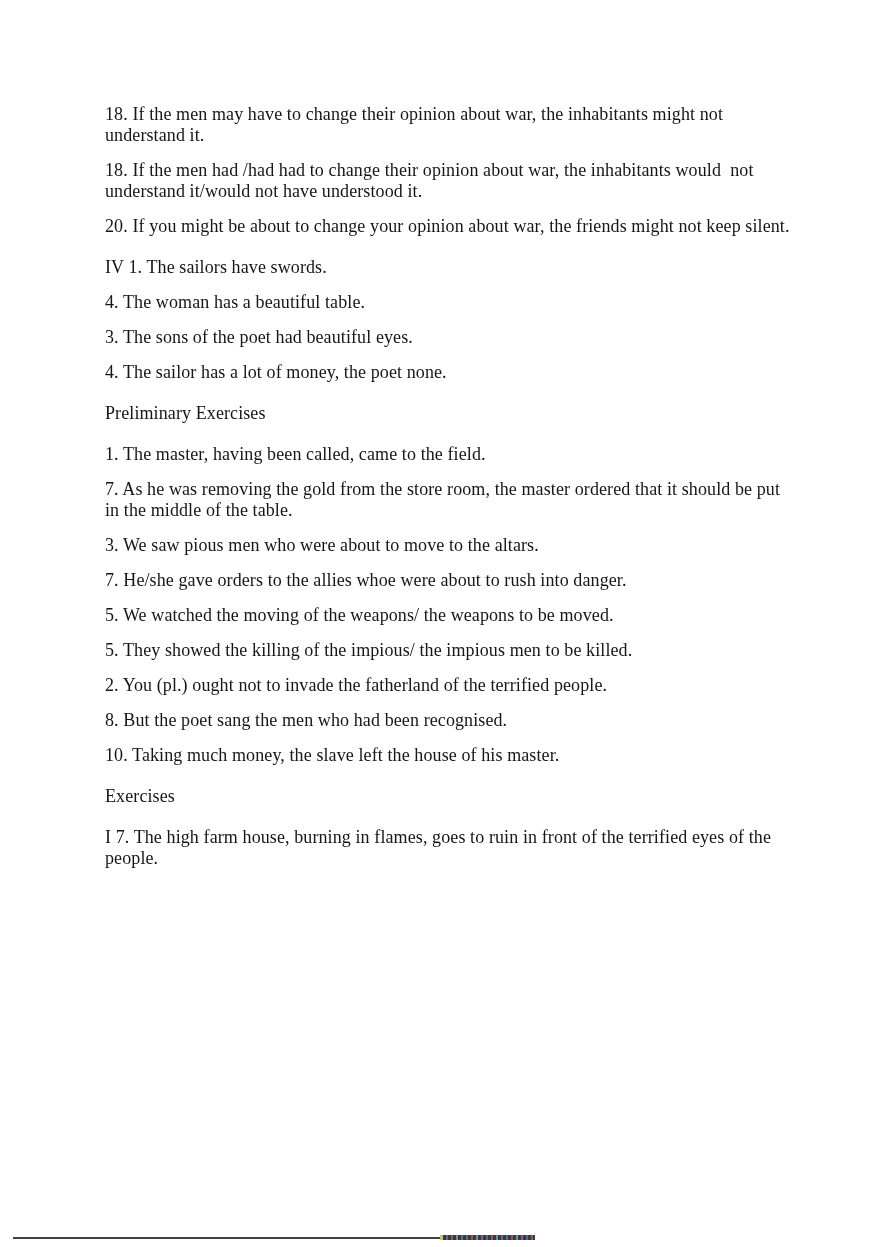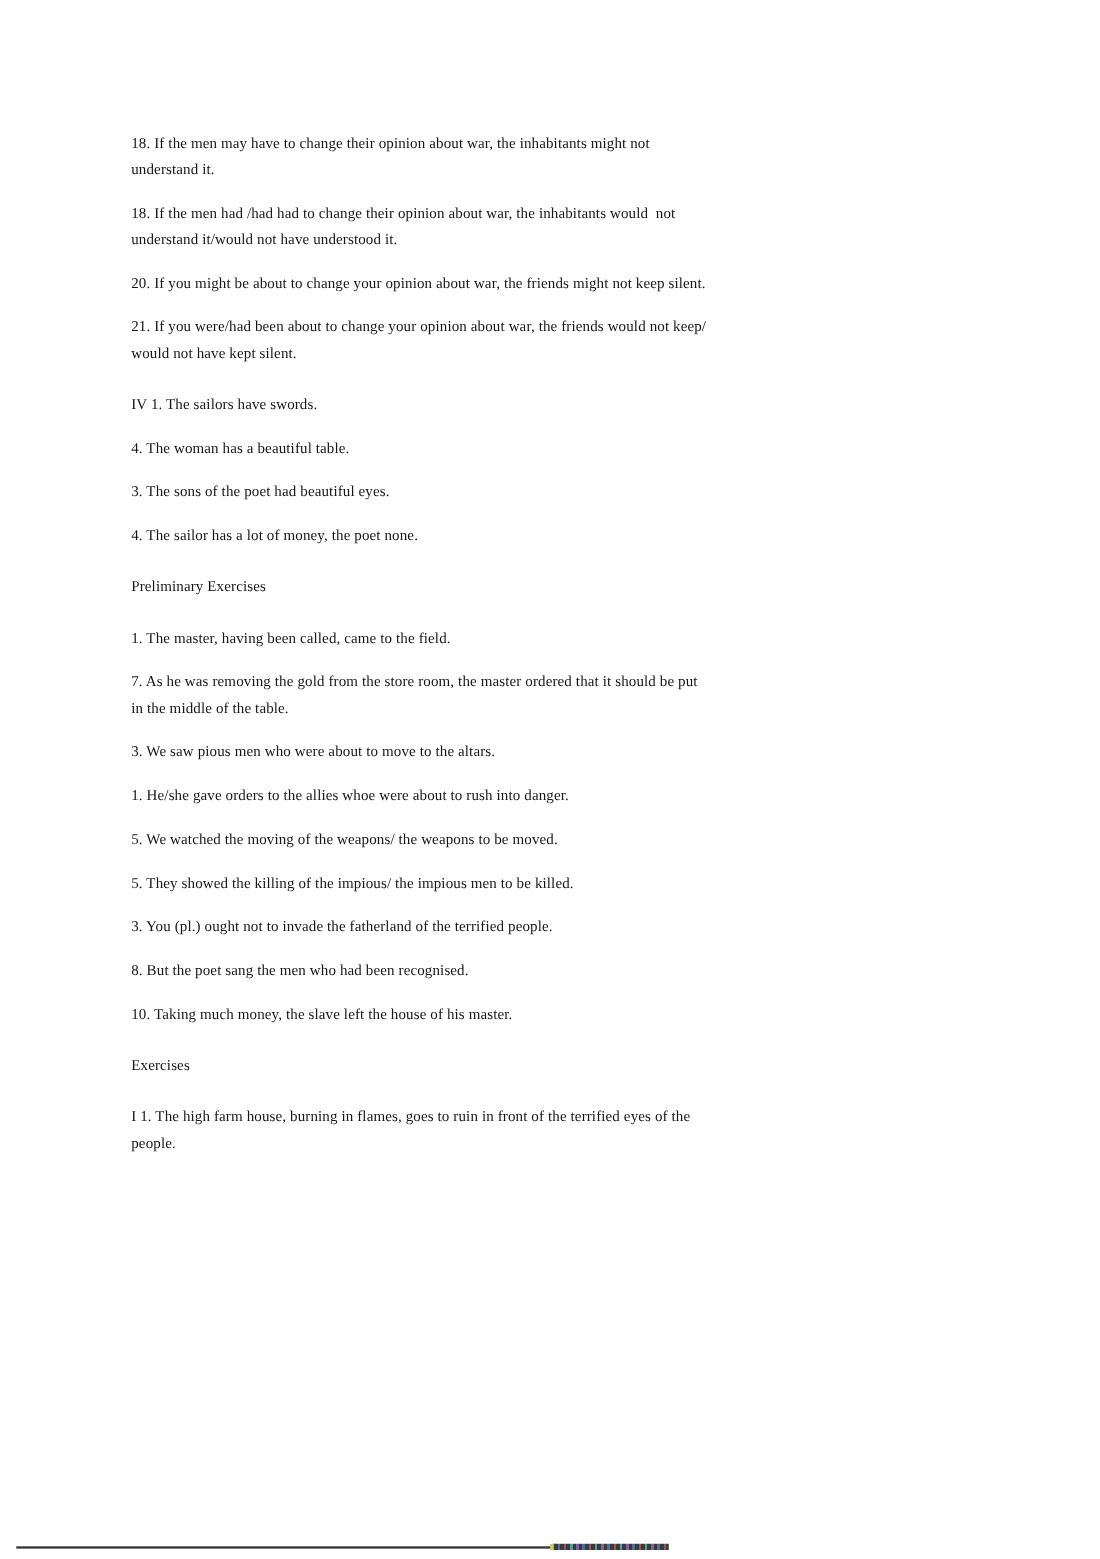--- a/index.html
+++ b/index.html
@@ -16,21 +16,21 @@
     overflow: hidden;
   }
   .content {
     position: absolute;
     left: 105px;
     top: 104px;
     width: 700px;
   }
   p.block {
     margin: 14px 0 0 0;
-    font-size: 12px;
+    font-size: 18px;
     line-height: 21px;
     white-space: pre;
     letter-spacing: 0.1px;
   }
   p.block:first-child { margin-top: 0; }
   p.block.gap { margin-top: 20px; }
   .footer-rule {
     position: absolute;
     left: 13px;
     top: 1237px;
@@ -65,37 +65,35 @@
 </style>
 </head>
 <body>
 
 <div class="content">
     <p class="block">18. If the men may have to change their opinion about war, the inhabitants might not
 understand it.</p>
     <p class="block">18. If the men had /had had to change their opinion about war, the inhabitants would  not
 understand it/would not have understood it.</p>
     <p class="block">20. If you might be about to change your opinion about war, the friends might not keep silent.</p>
-    <p class="block">21. If you were/had been about to change your opinion about war, the friends would not keep/
-would not have kept silent.</p>
     <p class="block gap">IV 1. The sailors have swords.</p>
     <p class="block">4. The woman has a beautiful table.</p>
     <p class="block">3. The sons of the poet had beautiful eyes.</p>
     <p class="block">4. The sailor has a lot of money, the poet none.</p>
     <p class="block gap">Preliminary Exercises</p>
     <p class="block gap">1. The master, having been called, came to the field.</p>
     <p class="block">7. As he was removing the gold from the store room, the master ordered that it should be put
 in the middle of the table.</p>
     <p class="block">3. We saw pious men who were about to move to the altars.</p>
-    <p class="block">1. He/she gave orders to the allies whoe were about to rush into danger.</p>
+    <p class="block">7. He/she gave orders to the allies whoe were about to rush into danger.</p>
     <p class="block">5. We watched the moving of the weapons/ the weapons to be moved.</p>
     <p class="block">5. They showed the killing of the impious/ the impious men to be killed.</p>
-    <p class="block">3. You (pl.) ought not to invade the fatherland of the terrified people.</p>
+    <p class="block">2. You (pl.) ought not to invade the fatherland of the terrified people.</p>
     <p class="block">8. But the poet sang the men who had been recognised.</p>
     <p class="block">10. Taking much money, the slave left the house of his master.</p>
     <p class="block gap">Exercises</p>
-    <p class="block gap">I 1. The high farm house, burning in flames, goes to ruin in front of the terrified eyes of the
+    <p class="block gap">I 7. The high farm house, burning in flames, goes to ruin in front of the terrified eyes of the
 people.</p>
   </div>
 
 <div class="footer-rule"></div>
 <div class="scan-artifact-cap"></div>
 <div class="scan-artifact"></div>
 
 </body></html>

